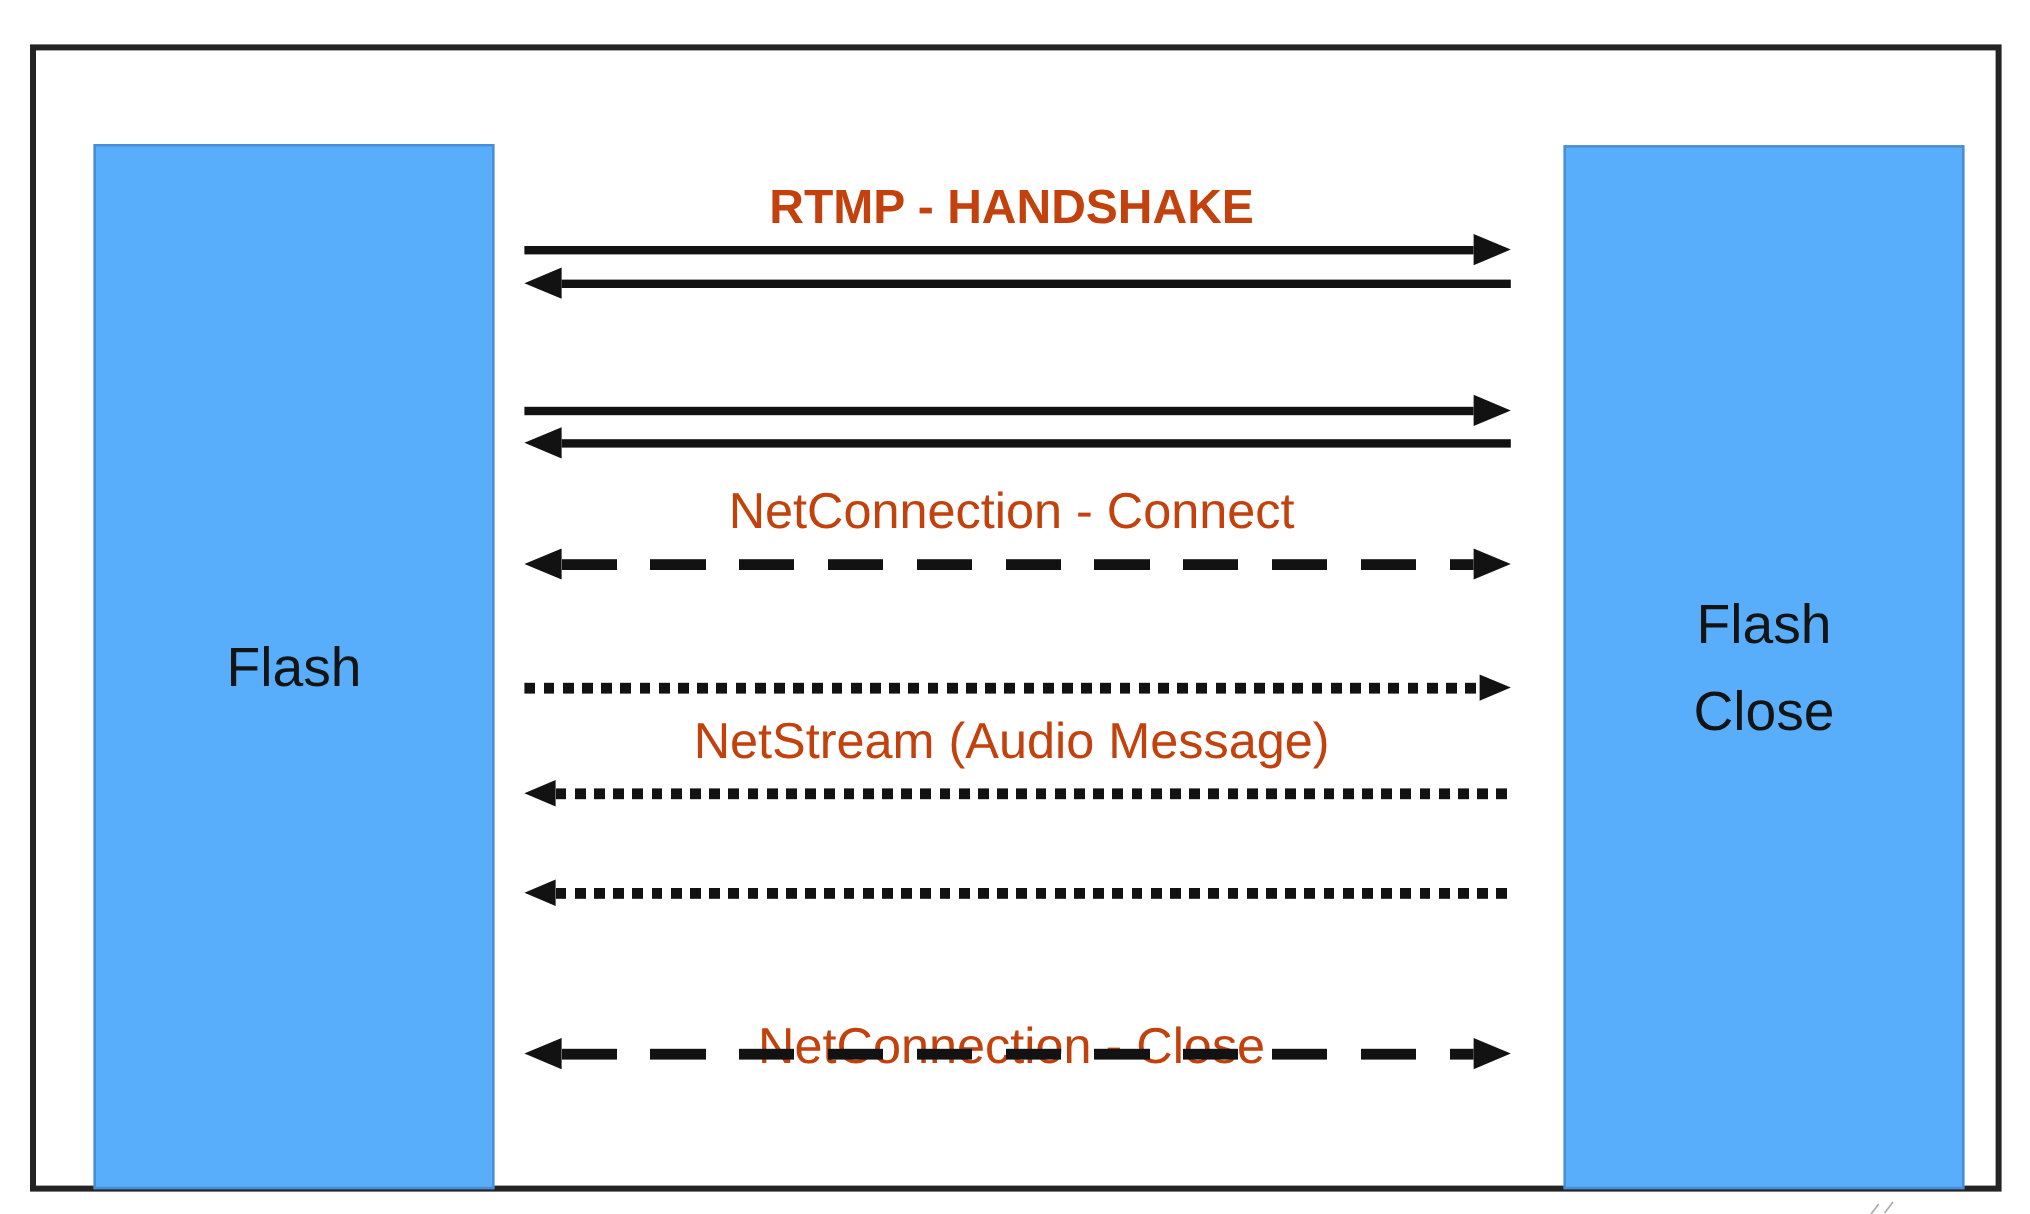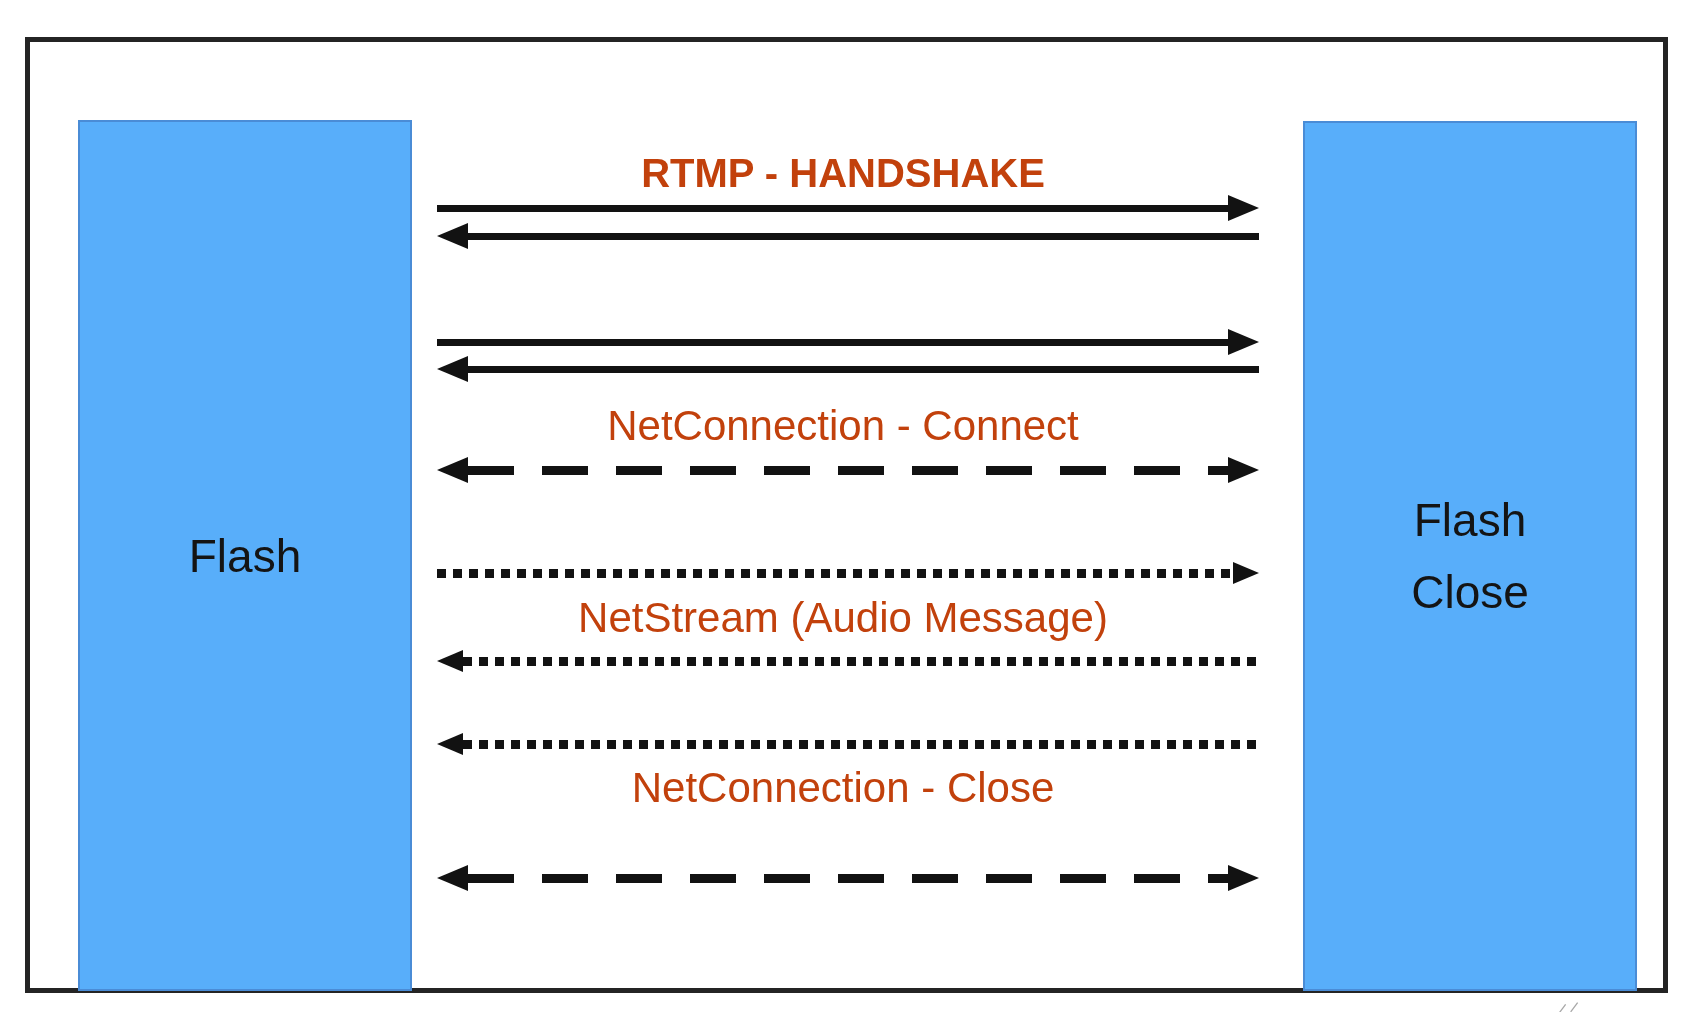--- a/index.html
+++ b/index.html
@@ -119,21 +119,21 @@
   <div class="arrow" style="top:648px">
     <span class="head sm left"></span>
     <span class="shaft dotted"></span>
   </div>
 
   <div class="arrow" style="top:731px">
     <span class="head sm left"></span>
     <span class="shaft dotted"></span>
   </div>
 
-  <div class="msg-label" style="top:764px">NetConnection - Close</div>
+  <div class="msg-label" style="top:848px">NetConnection - Close</div>
   <div class="arrow" style="top:865px">
     <span class="head left"></span>
     <span class="shaft dashed"></span>
     <span class="head right"></span>
   </div>
 
   <div class="corner-mark">⸍⸍</div>
 
 </div>
 

